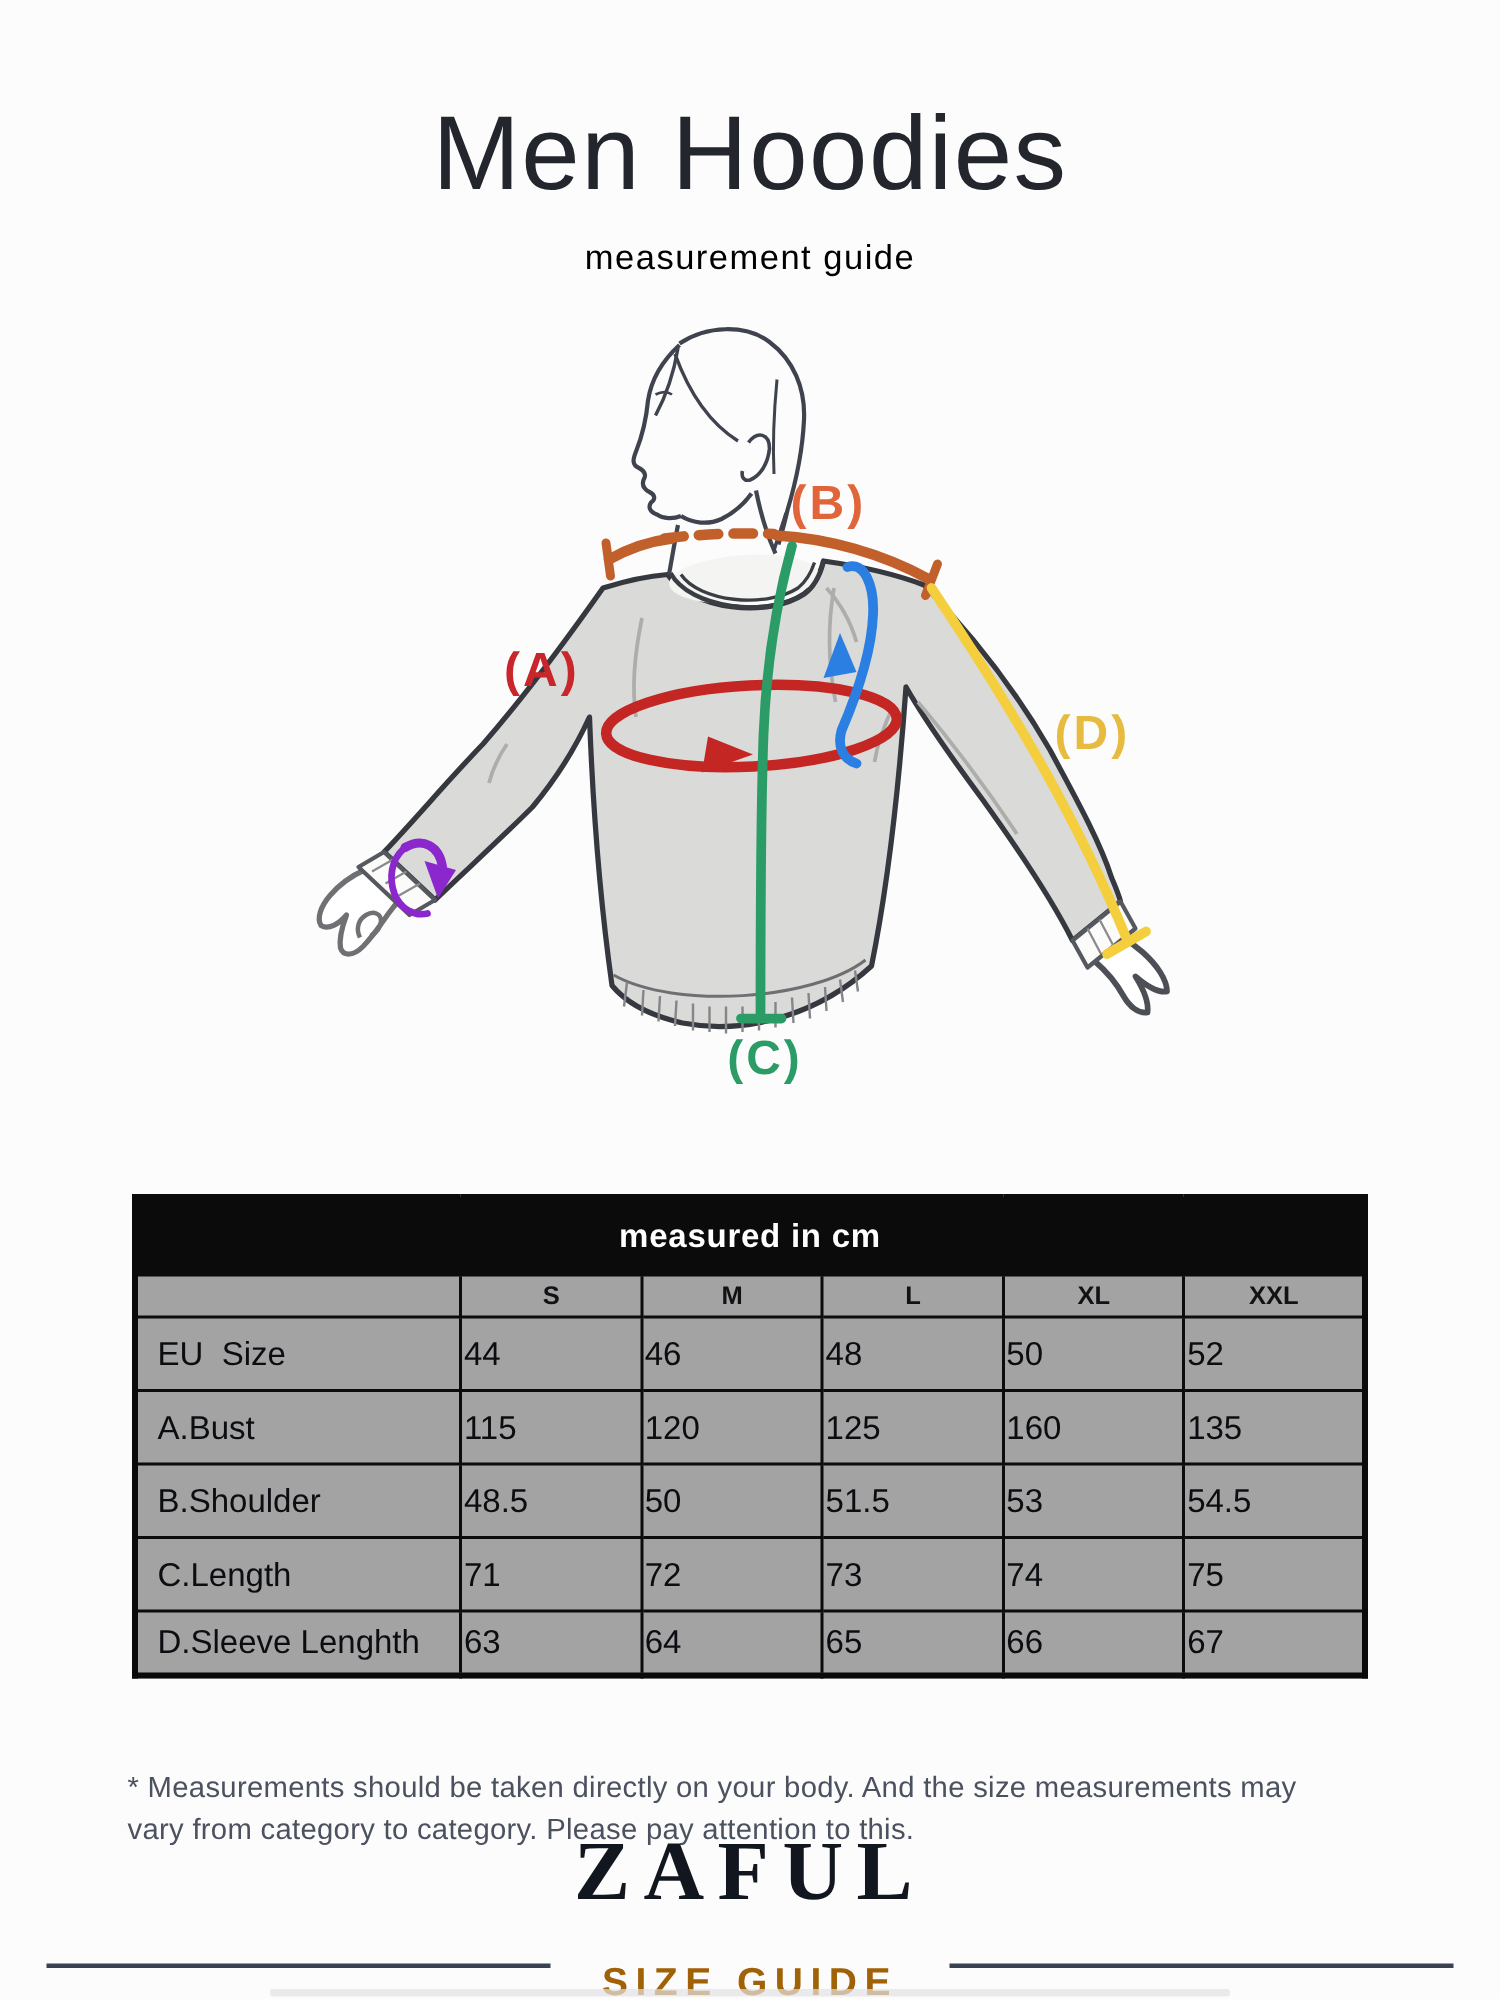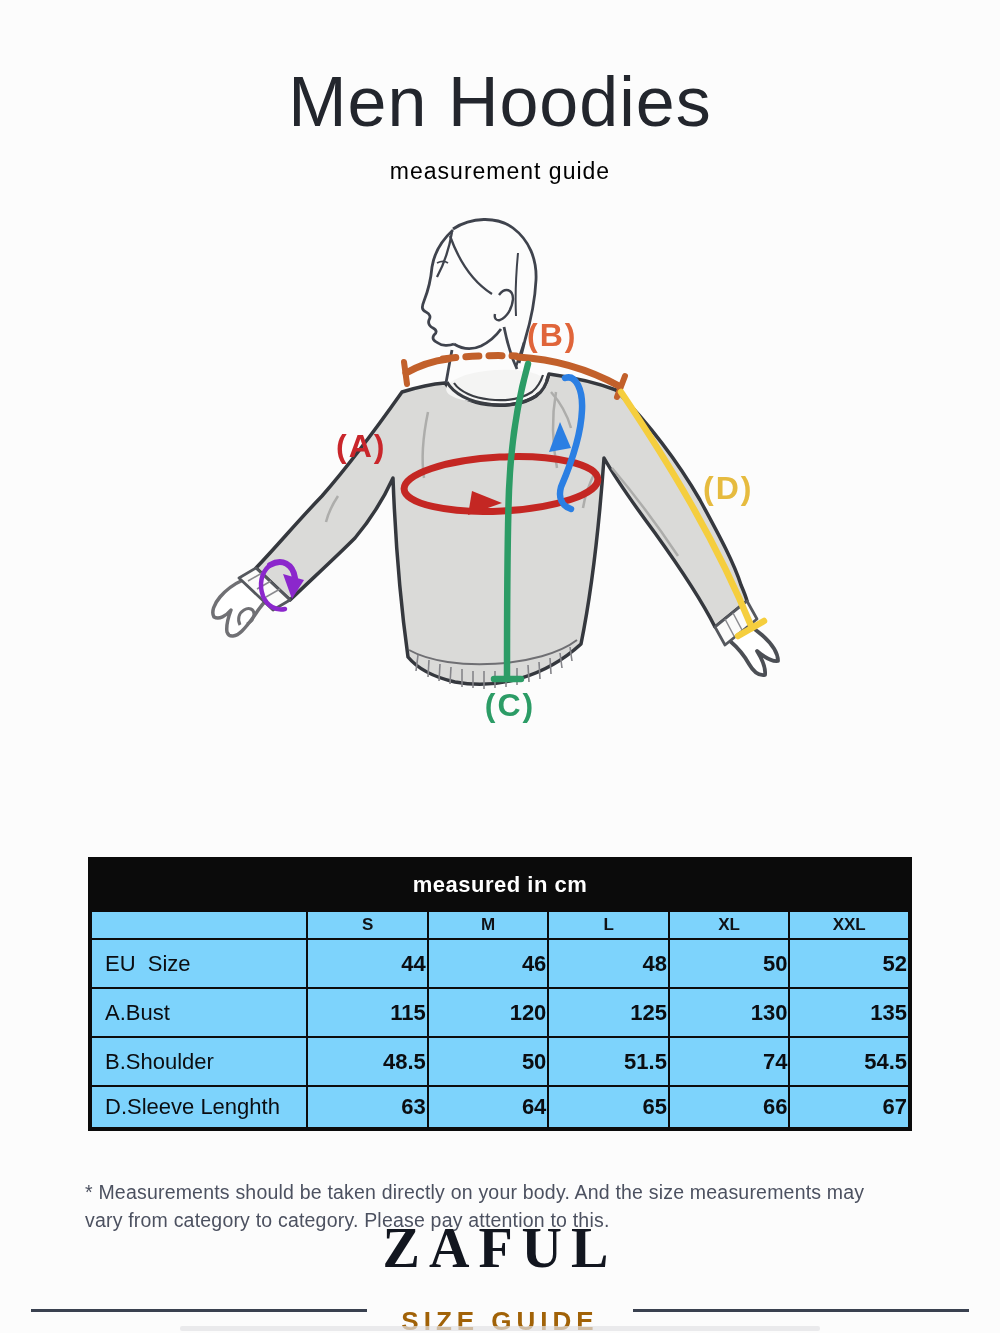--- a/index.html
+++ b/index.html
@@ -14,34 +14,34 @@
   }
   .page-subtitle{
     position:absolute;top:158px;left:0;width:1000px;text-align:center;
     font-size:23px;font-weight:400;letter-spacing:1px;color:#000000;
   }
   .figure-wrap{position:absolute;top:0;left:0;width:1000px;height:760px;}
   .figure-wrap svg{display:block;}
 
   
   .size-table{
-    position:absolute;left:88px;top:857px;width:824px;
+    position:absolute;left:88px;top:796px;width:824px;
     border-collapse:collapse;table-layout:fixed;
-    border:4px solid #0b0b0b;background:#7dd3fc;
+    border:4px solid #0b0b0b;background:#a3a3a3;
   }
   .size-table th.table-title{
     background:#0b0b0b;color:#ffffff;font-size:22px;font-weight:bold;
     height:46px;text-align:center;letter-spacing:.5px;border:3px solid #0b0b0b;
   }
   .size-table td{border:2.5px solid #0c0c0c;overflow:hidden;}
   .size-table tr.size-row td{height:26px;font-size:17px;font-weight:bold;text-align:center;padding:0;color:#101216;}
   .size-table tr.data-row td{height:45px;font-size:22px;color:#0b0d11;}
   .size-table tr.data-row.last td{height:38px;margin-top:46px;}
   .size-table td.label-cell{text-align:left;padding-left:13px;font-weight:400;white-space:pre;}
-  .size-table td.value-cell{text-align:right;font-weight:bold;}
+  .size-table td.value-cell{text-align:left;font-weight:normal;}
 
   .disclaimer{
     position:absolute;left:85px;top:1179px;width:810px;
     font-size:19.5px;line-height:1.42;color:#4c5160;letter-spacing:.2px;
   }
   .brand{
     position:absolute;top:1216px;left:0;width:1000px;text-align:center;
     font-family:"Liberation Serif", serif;font-size:56px;font-weight:700;
     letter-spacing:9px;color:#12161f;
   }
@@ -224,30 +224,38 @@
         <td class="value-cell">46</td>
         <td class="value-cell">48</td>
         <td class="value-cell">50</td>
         <td class="value-cell">52</td>
       </tr>
       <tr class="data-row">
         <td class="label-cell">A.Bust</td>
         <td class="value-cell">115</td>
         <td class="value-cell">120</td>
         <td class="value-cell">125</td>
-        <td class="value-cell">130</td>
+        <td class="value-cell">160</td>
         <td class="value-cell">135</td>
       </tr>
       <tr class="data-row">
         <td class="label-cell">B.Shoulder</td>
         <td class="value-cell">48.5</td>
         <td class="value-cell">50</td>
         <td class="value-cell">51.5</td>
+        <td class="value-cell">53</td>
+        <td class="value-cell">54.5</td>
+      </tr>
+      <tr class="data-row">
+        <td class="label-cell">C.Length</td>
+        <td class="value-cell">71</td>
+        <td class="value-cell">72</td>
+        <td class="value-cell">73</td>
         <td class="value-cell">74</td>
-        <td class="value-cell">54.5</td>
+        <td class="value-cell">75</td>
       </tr>
       <tr class="data-row last">
         <td class="label-cell">D.Sleeve Lenghth</td>
         <td class="value-cell">63</td>
         <td class="value-cell">64</td>
         <td class="value-cell">65</td>
         <td class="value-cell">66</td>
         <td class="value-cell">67</td>
       </tr>
     </tbody>

